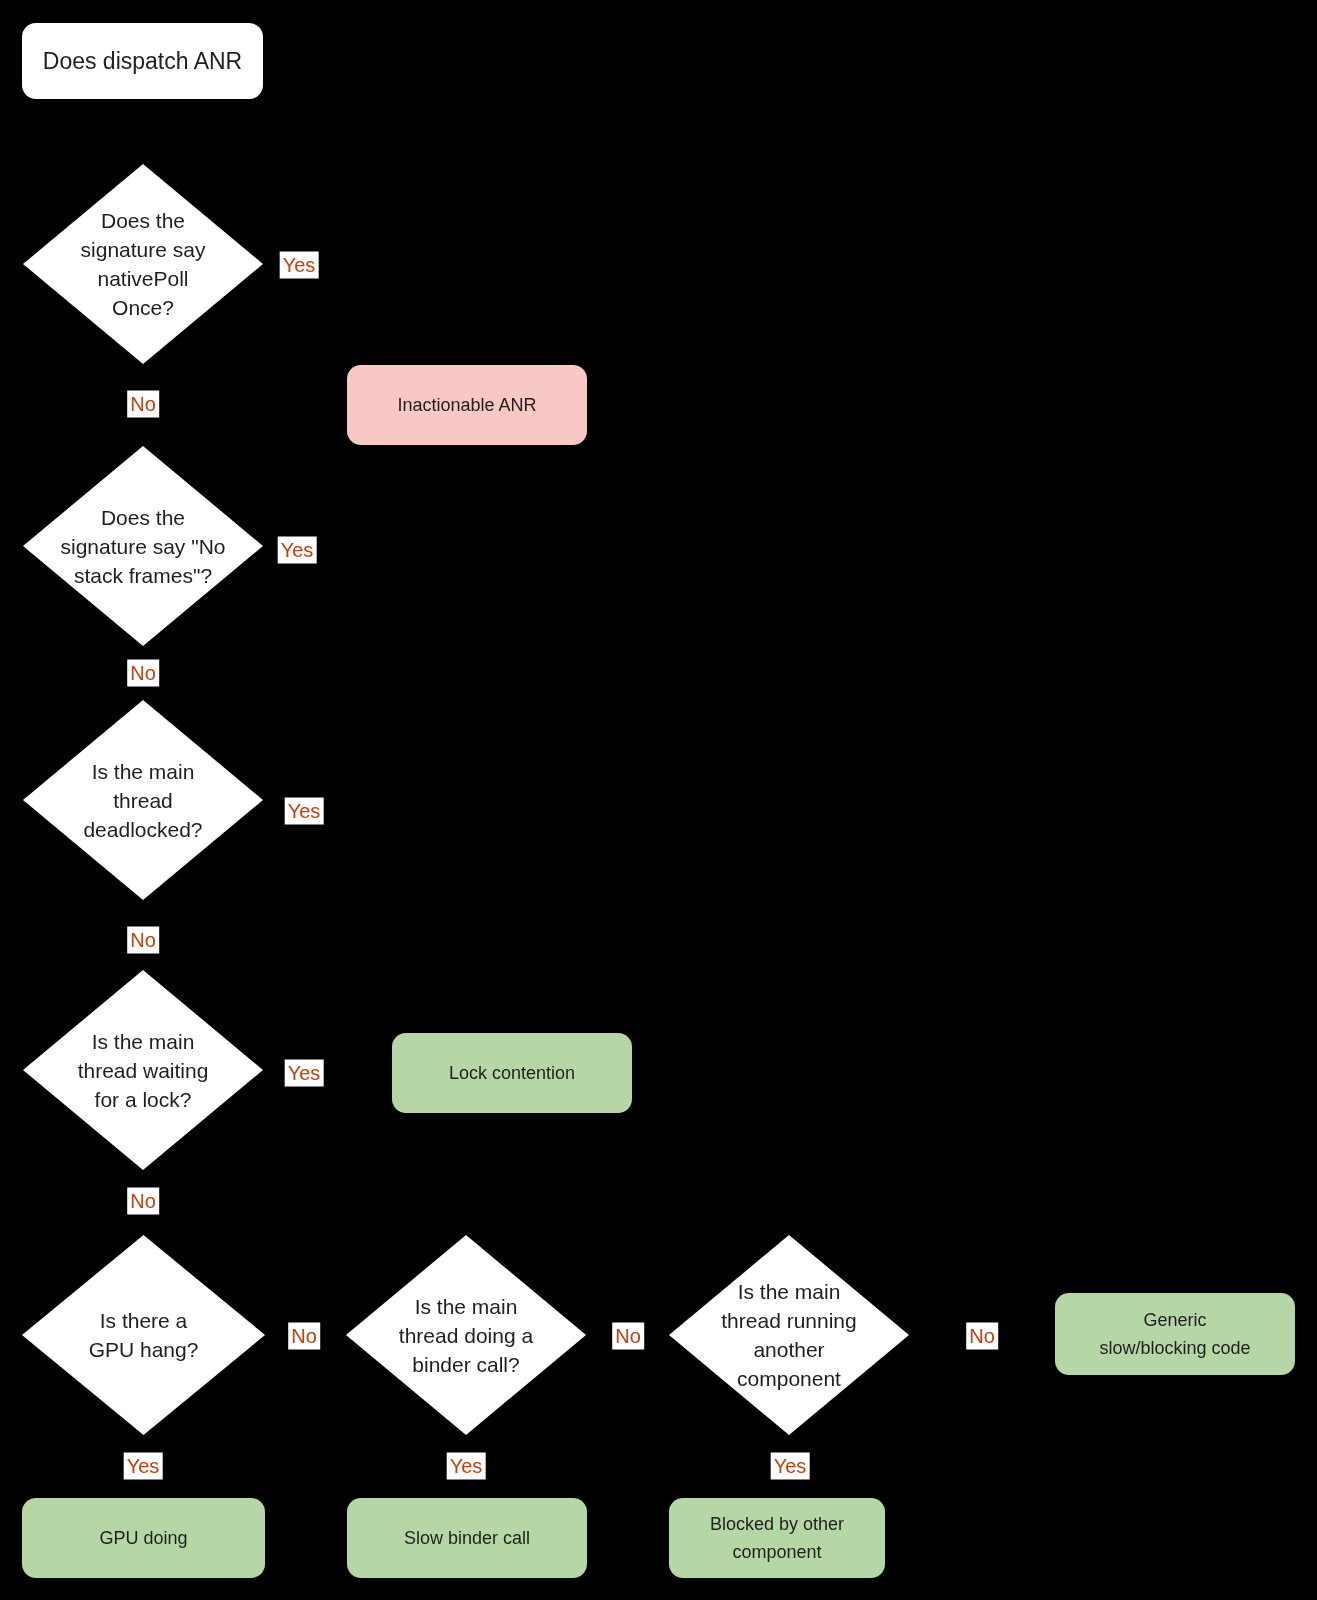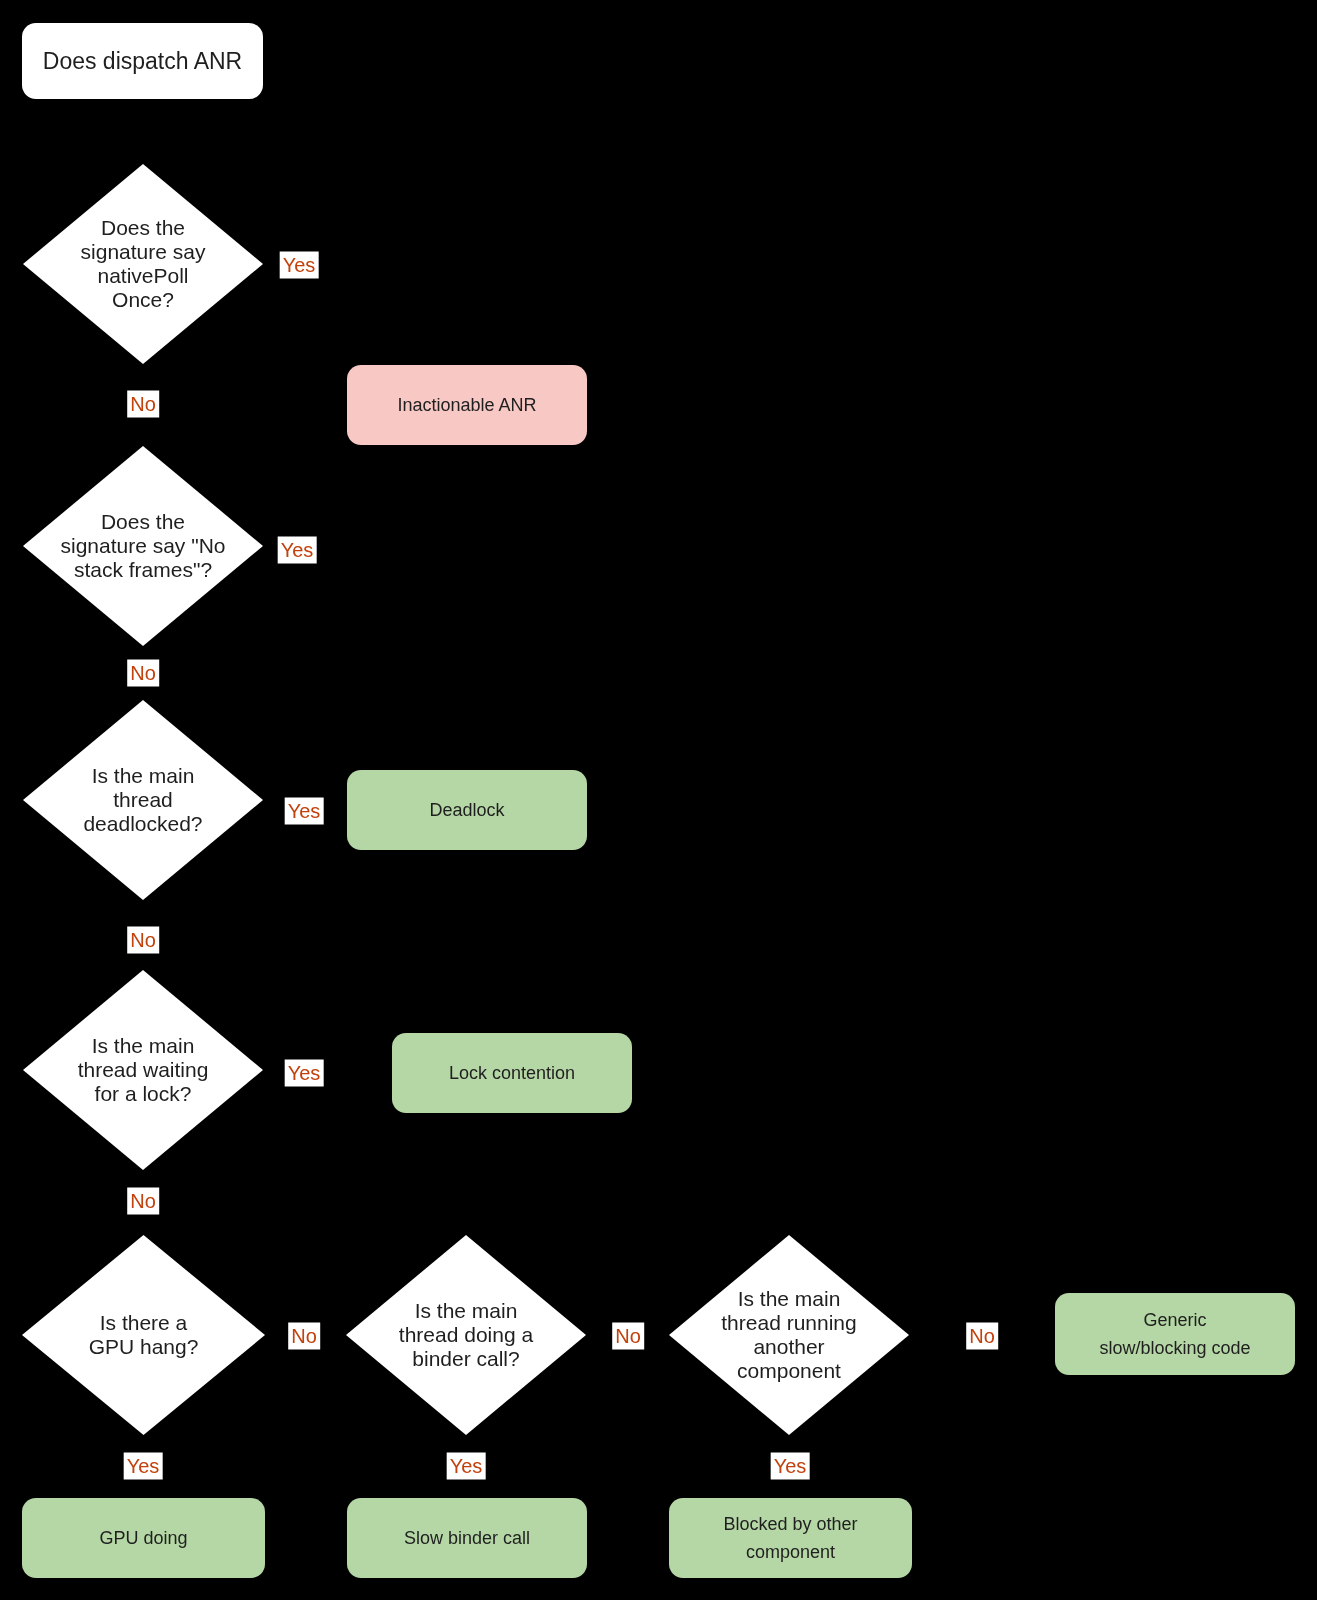--- a/index.html
+++ b/index.html
@@ -31,21 +31,21 @@
     position: absolute;
     width: 240px; height: 200px;
     background: #ffffff;
     clip-path: polygon(50% 0%, 100% 50%, 50% 100%, 0% 50%);
     display: flex; align-items: center; justify-content: center;
   }
   .diamond .q {
     text-align: center;
     white-space: pre-line;
     font-size: 21px;
-    line-height: 24px;
+    line-height: 29px;
   }
   .outcome {
     position: absolute;
     width: 240px; height: 80px;
     border-radius: 14px;
     display: flex; align-items: center; justify-content: center;
     text-align: center;
     white-space: pre-line;
     font-size: 18px;
     line-height: 28px;
@@ -71,21 +71,21 @@
   #d5 { left: 22px;  top: 1235px; width: 243px; }
   #d6 { left: 346px; top: 1235px; }
   #d7 { left: 669px; top: 1235px; }
 
   #o-inactionable { left: 347px;  top: 365px; }
   #o-deadlock     { left: 347px;  top: 770px; }
   #o-lock         { left: 347px;  top: 1033px; margin-left: 45px; }
   #o-generic      { left: 1055px; top: 1293px; height: 82px; }
   #o-gpu          { left: 22px;   top: 1498px; width: 243px; }
   #o-binder       { left: 347px;  top: 1498px; }
-  #o-blocked      { left: 669px;  top: 1498px; width: 243px; }
+  #o-blocked      { left: 669px;  top: 1498px; width: 216px; }
 
   #l-d1-yes { left: 299px; top: 265px; }
   #l-d1-no  { left: 143px; top: 404px; }
   #l-d2-yes { left: 297px; top: 550px; }
   #l-d2-no  { left: 143px; top: 673px; }
   #l-d3-yes { left: 304px; top: 811px; }
   #l-d3-no  { left: 143px; top: 940px; }
   #l-d4-yes { left: 304px; top: 1073px; }
   #l-d4-no  { left: 143px; top: 1201px; }
   #l-d5-no  { left: 304px; top: 1336px; }
@@ -135,21 +135,20 @@
 binder call?</div>
   </div>
   <div class="diamond" id="d7">
     <div class="q">Is the main
 thread running
 another
 component</div>
   </div>
 
   <div class="outcome pink" id="o-inactionable">Inactionable ANR</div>
-  <div class="outcome green" id="o-deadlock">Deadlock</div>
   <div class="outcome green" id="o-lock">Lock contention</div>
   <div class="outcome green" id="o-generic">Generic
 slow/blocking code</div>
   <div class="outcome green" id="o-gpu">GPU doing</div>
   <div class="outcome green" id="o-binder">Slow binder call</div>
   <div class="outcome green" id="o-blocked">Blocked by other
 component</div>
 
   <div class="edge-label" id="l-d1-yes">Yes</div>
   <div class="edge-label" id="l-d1-no">No</div>

